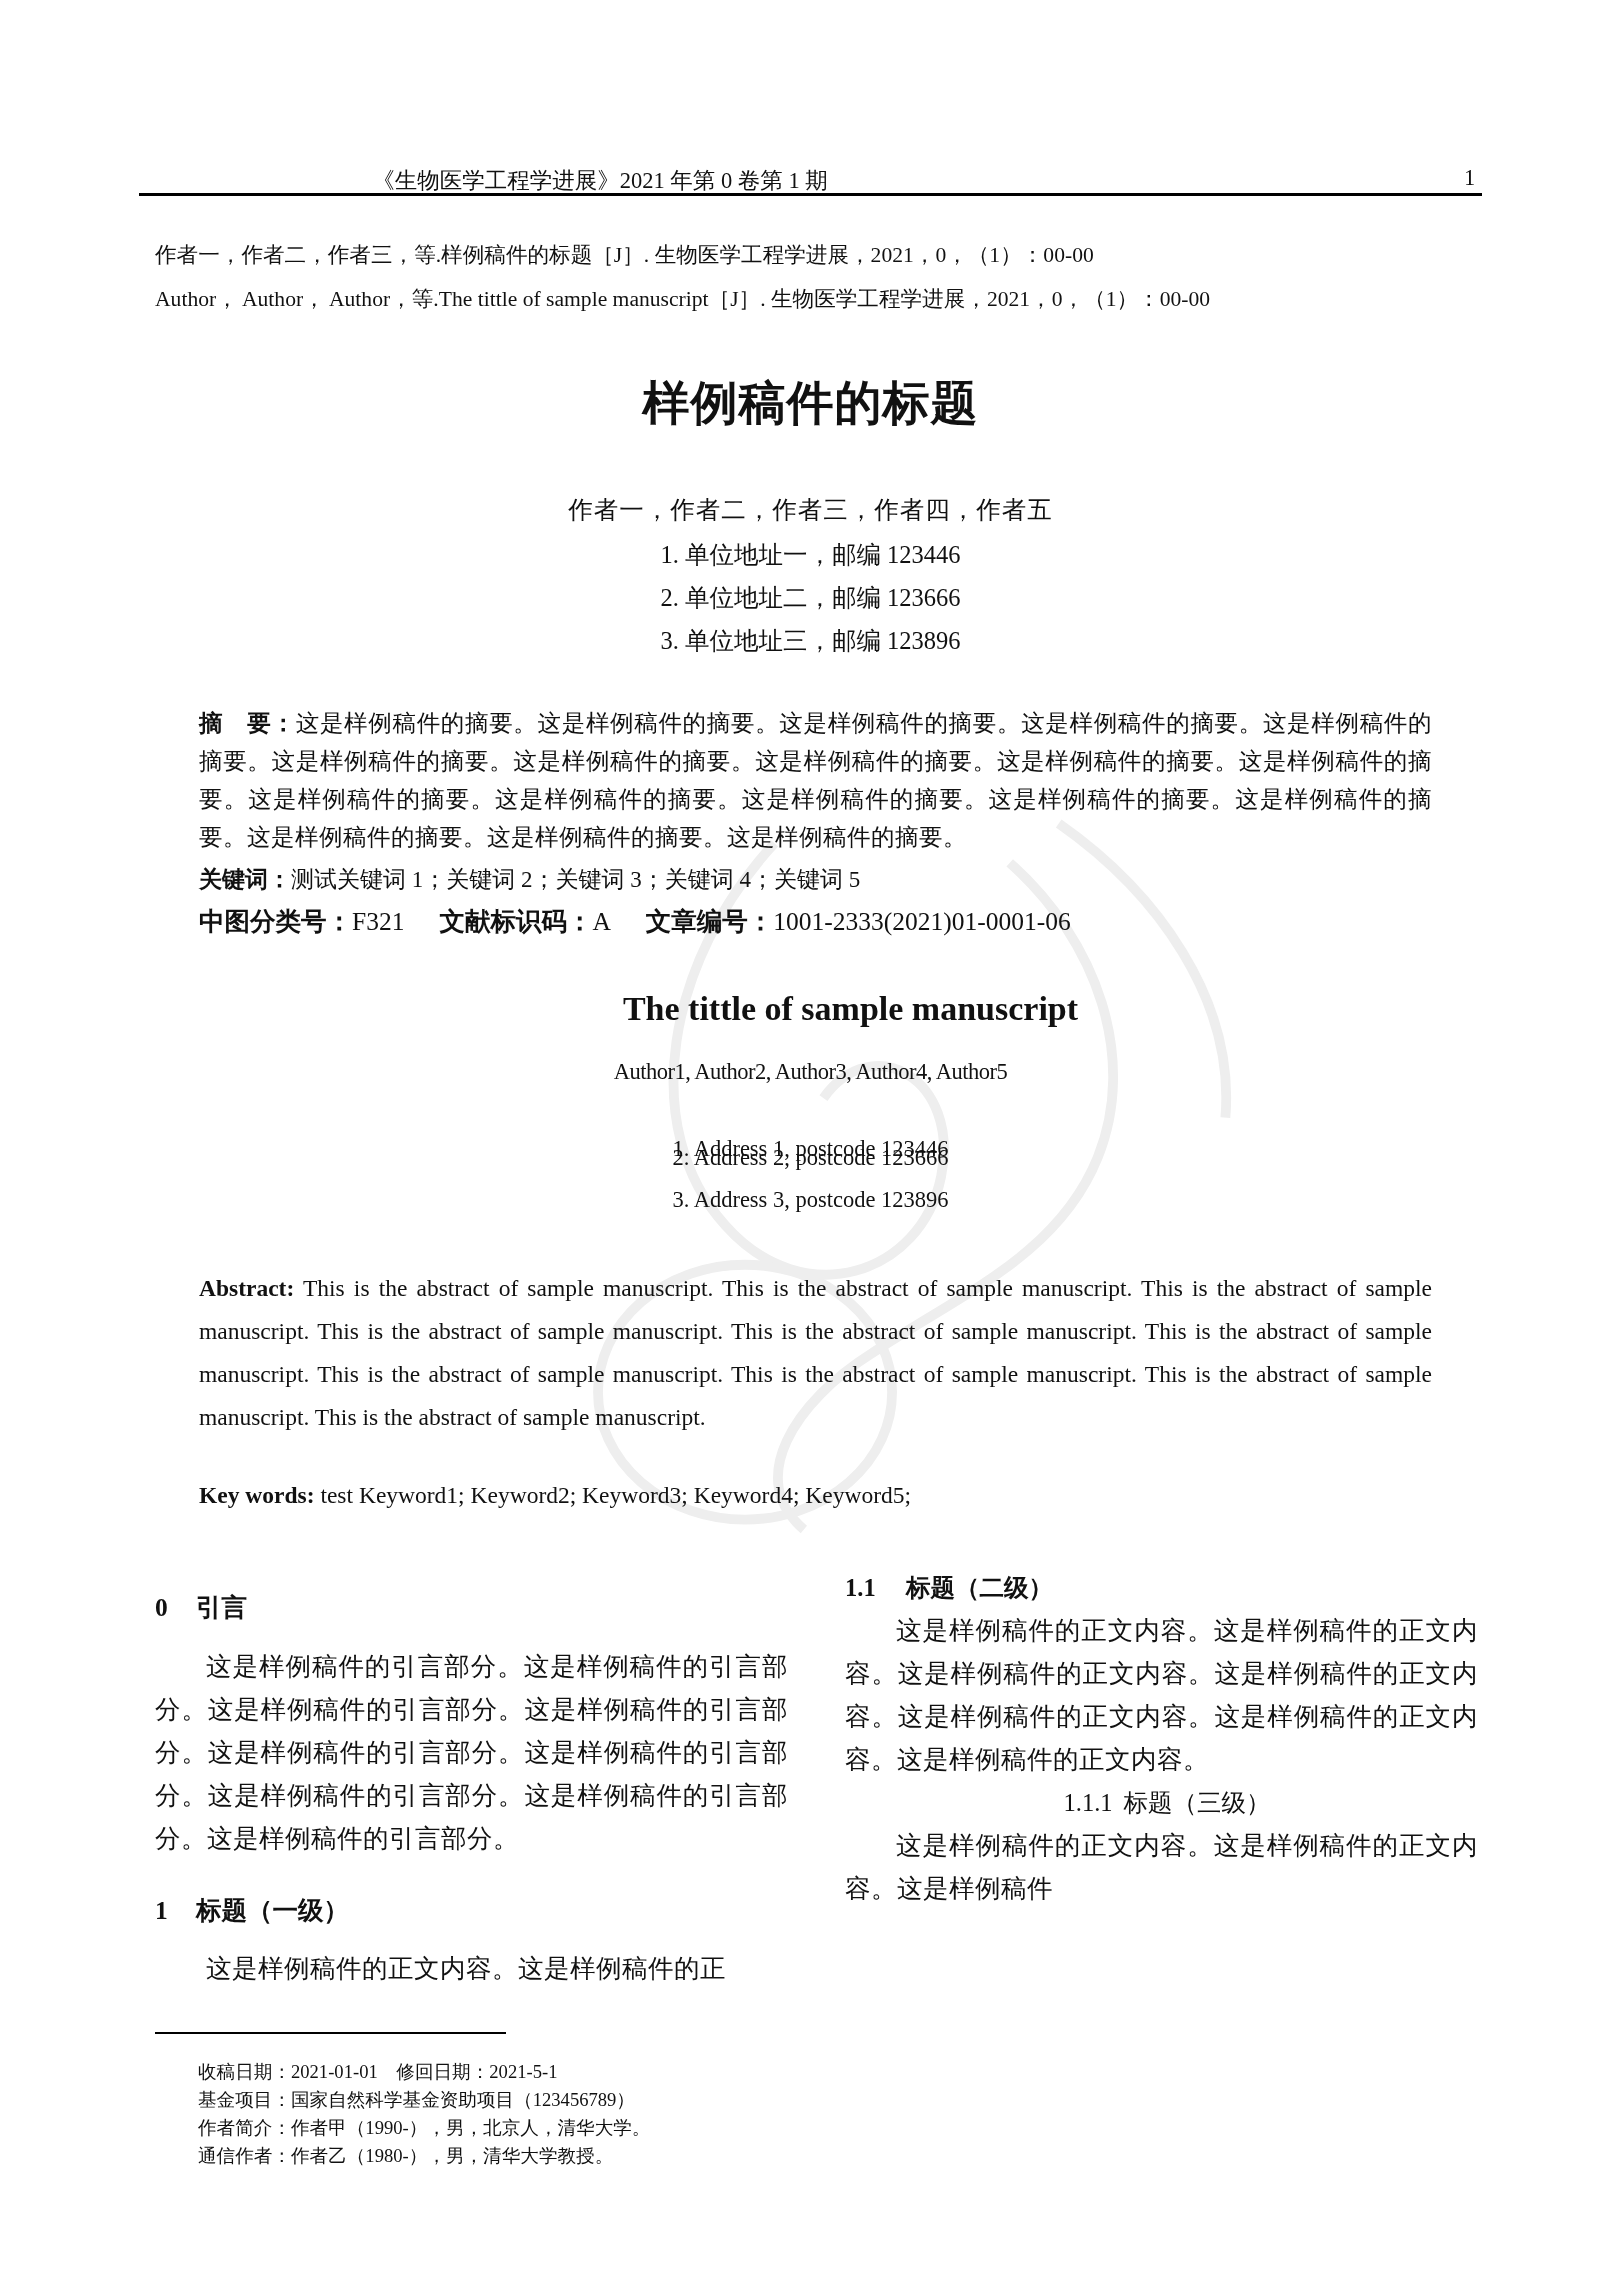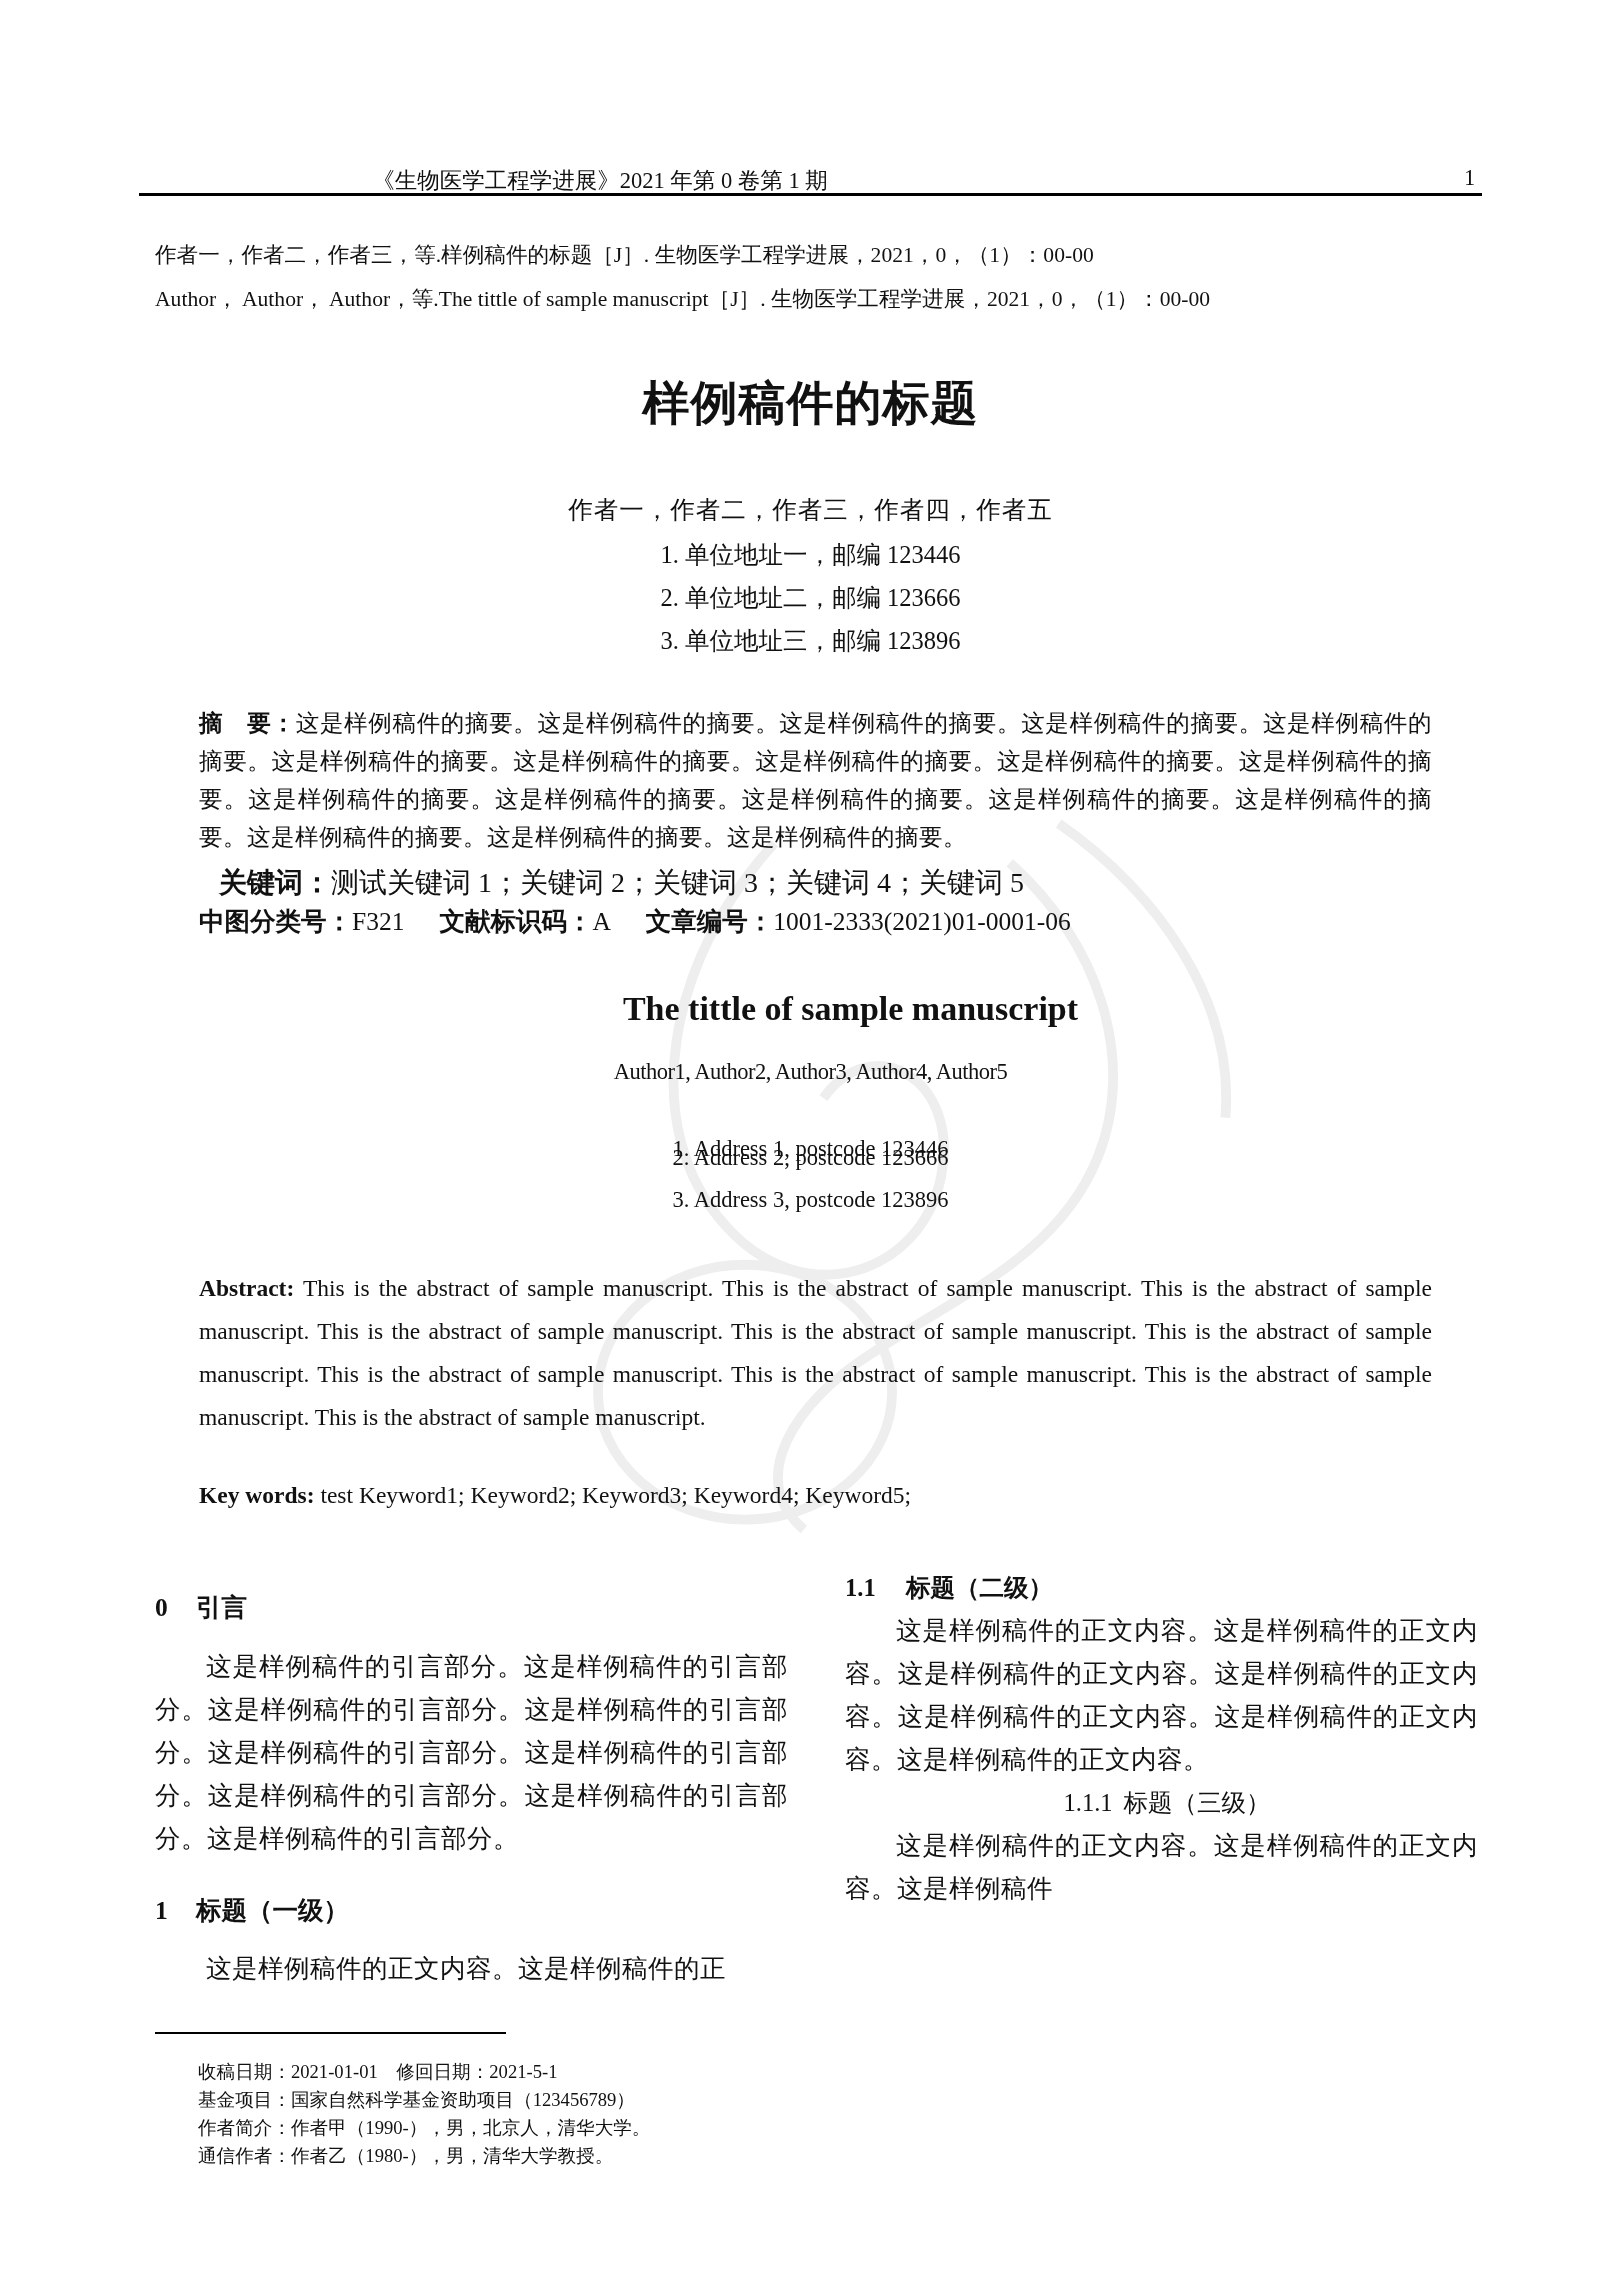--- a/index.html
+++ b/index.html
@@ -28,21 +28,21 @@
   #title-cn { left: 0; width: 1621px; text-align: center; top: 372px; font-size: 47px; font-weight: bold; letter-spacing: 1px; }
   .center-line { left: 0; width: 1621px; text-align: center; font-size: 24.5px; }
   #authors-cn { top: 493px; letter-spacing: 1px; }
   #aff-cn-0 { top: 538px; }
   #aff-cn-1 { top: 581px; }
   #aff-cn-2 { top: 624px; }
 
   
   #abstract-cn { position: absolute; left: 199px; top: 704px; width: 1233px; font-size: 23.5px; line-height: 38px; text-align: justify; letter-spacing: 0.5px; }
   #abstract-cn .lbl { font-weight: bold; }
-  #keywords-cn { left: 199px; top: 864px; font-size: 28px; margin-left: 20px; }
+  #keywords-cn { left: 199px; top: 864px; font-size: 23px; }
   #class-line { left: 199px; top: 904px; font-size: 25.5px; }
   #class-line .lbl { font-weight: bold; }
   #class-line .gap { display: inline-block; width: 35px; }
 
   
   #title-en { left: 0; width: 1621px; text-align: center; top: 990px; font-size: 34px; font-weight: bold; padding-left: 40px; }
   .en-line { left: 0; width: 1621px; text-align: center; font-size: 22.5px; }
   #authors-en { top: 1059px; letter-spacing: -0.5px; }
   #aff-en-0 { top: 1136px; }
   #aff-en-1 { top: 1145px; }

